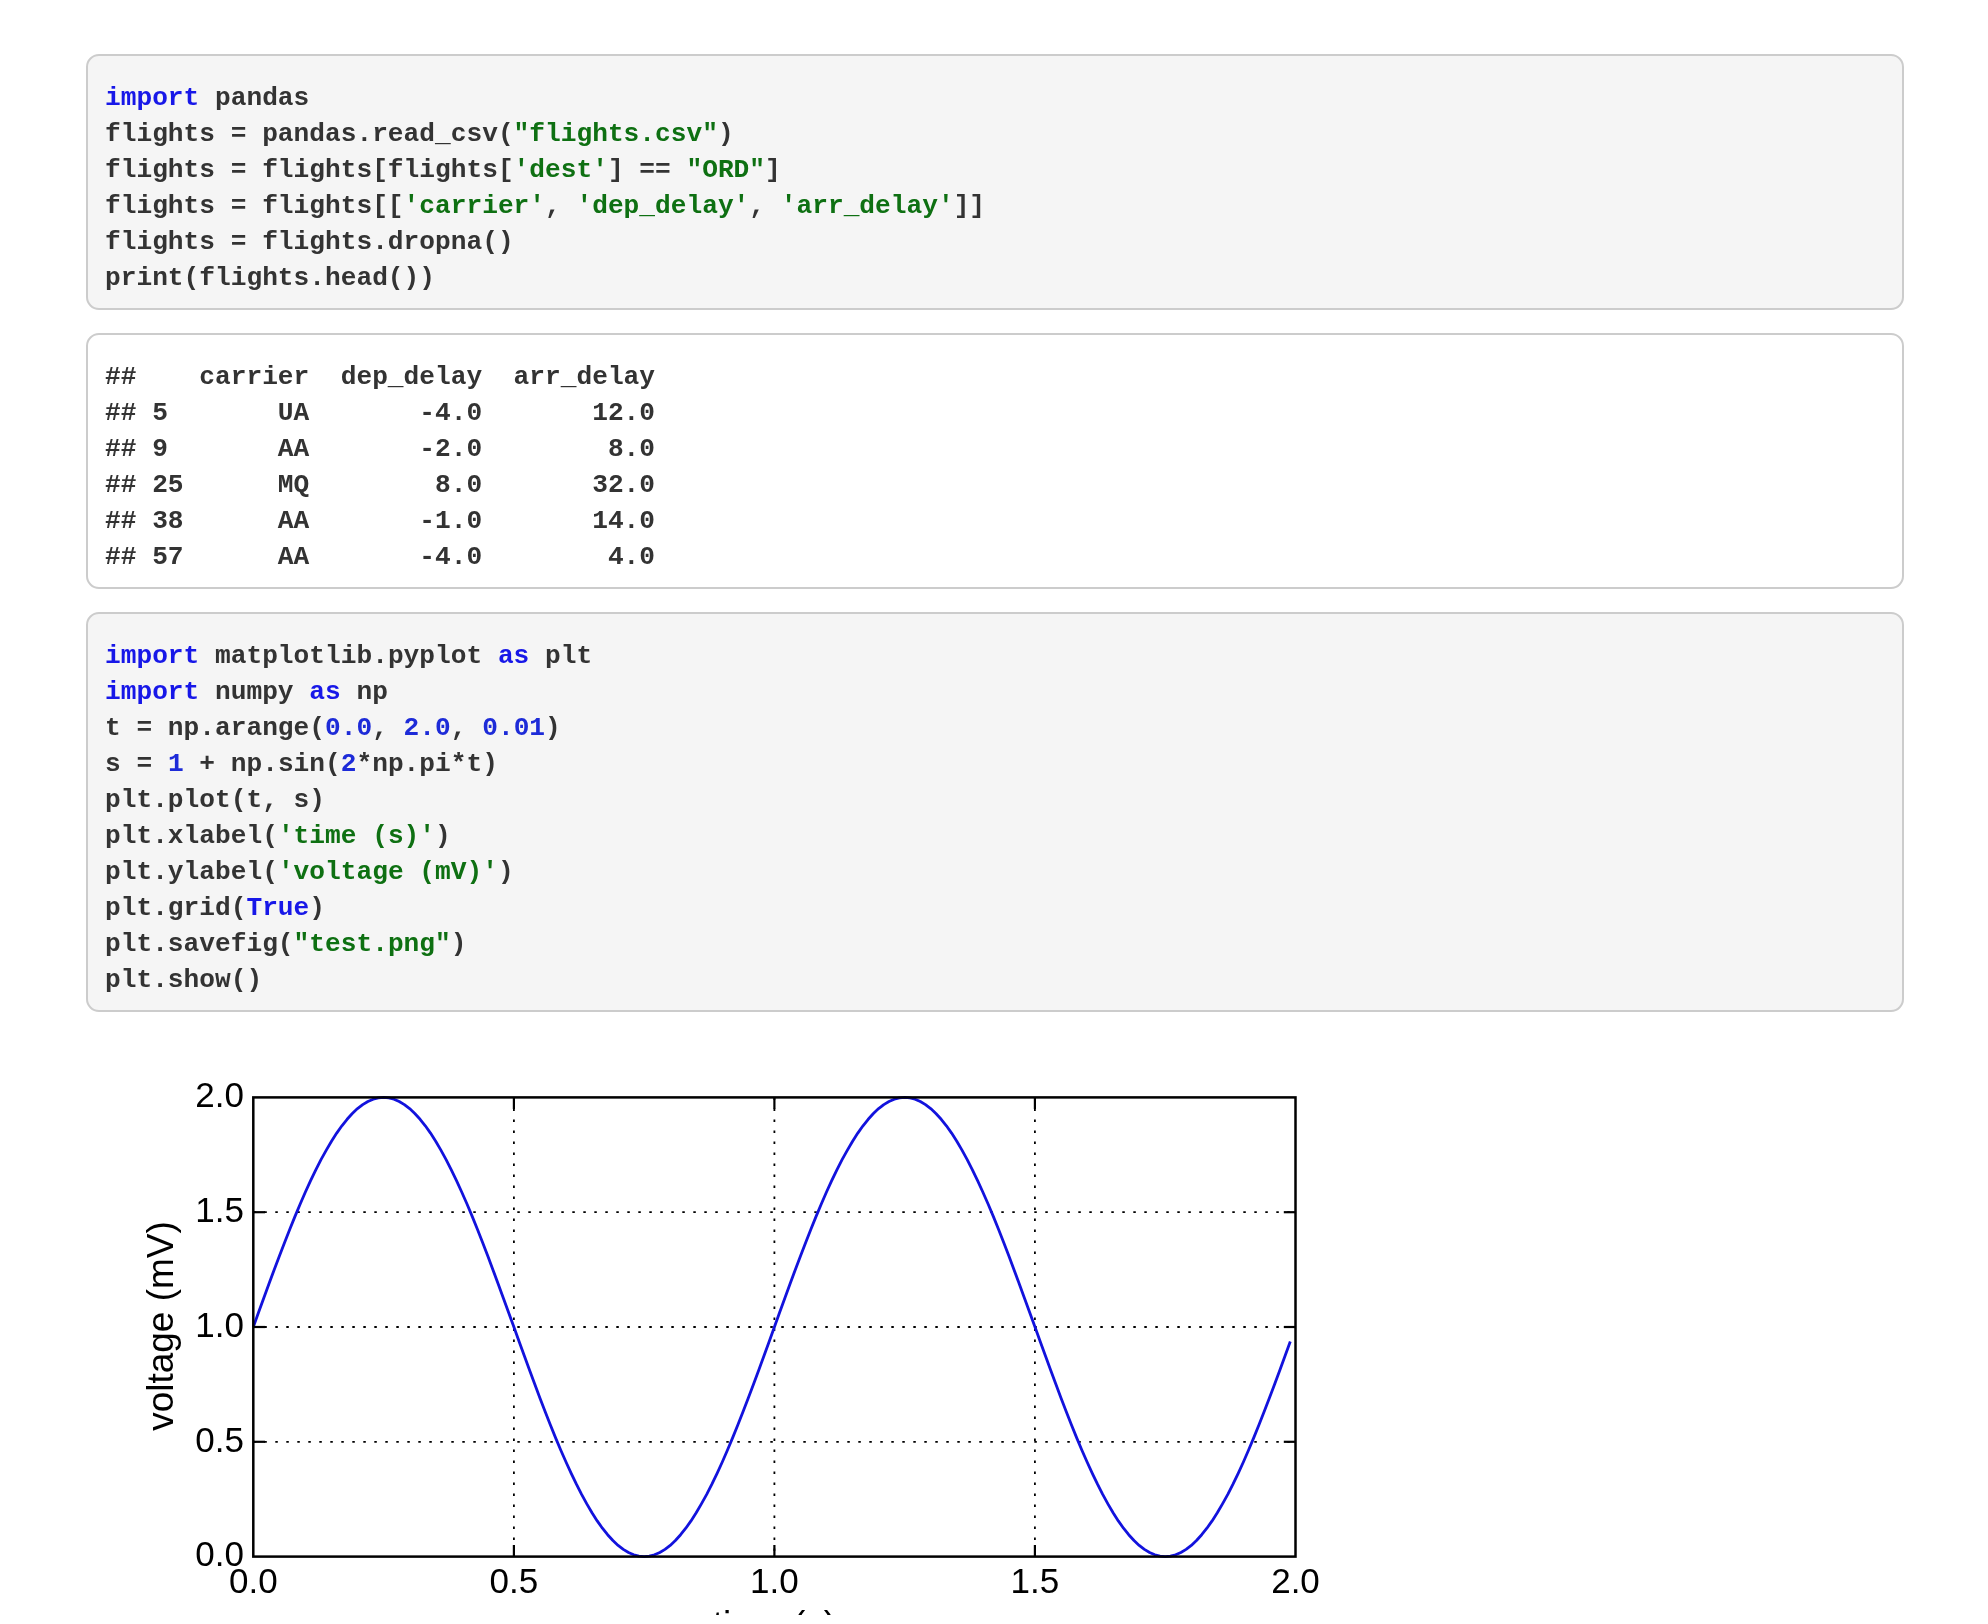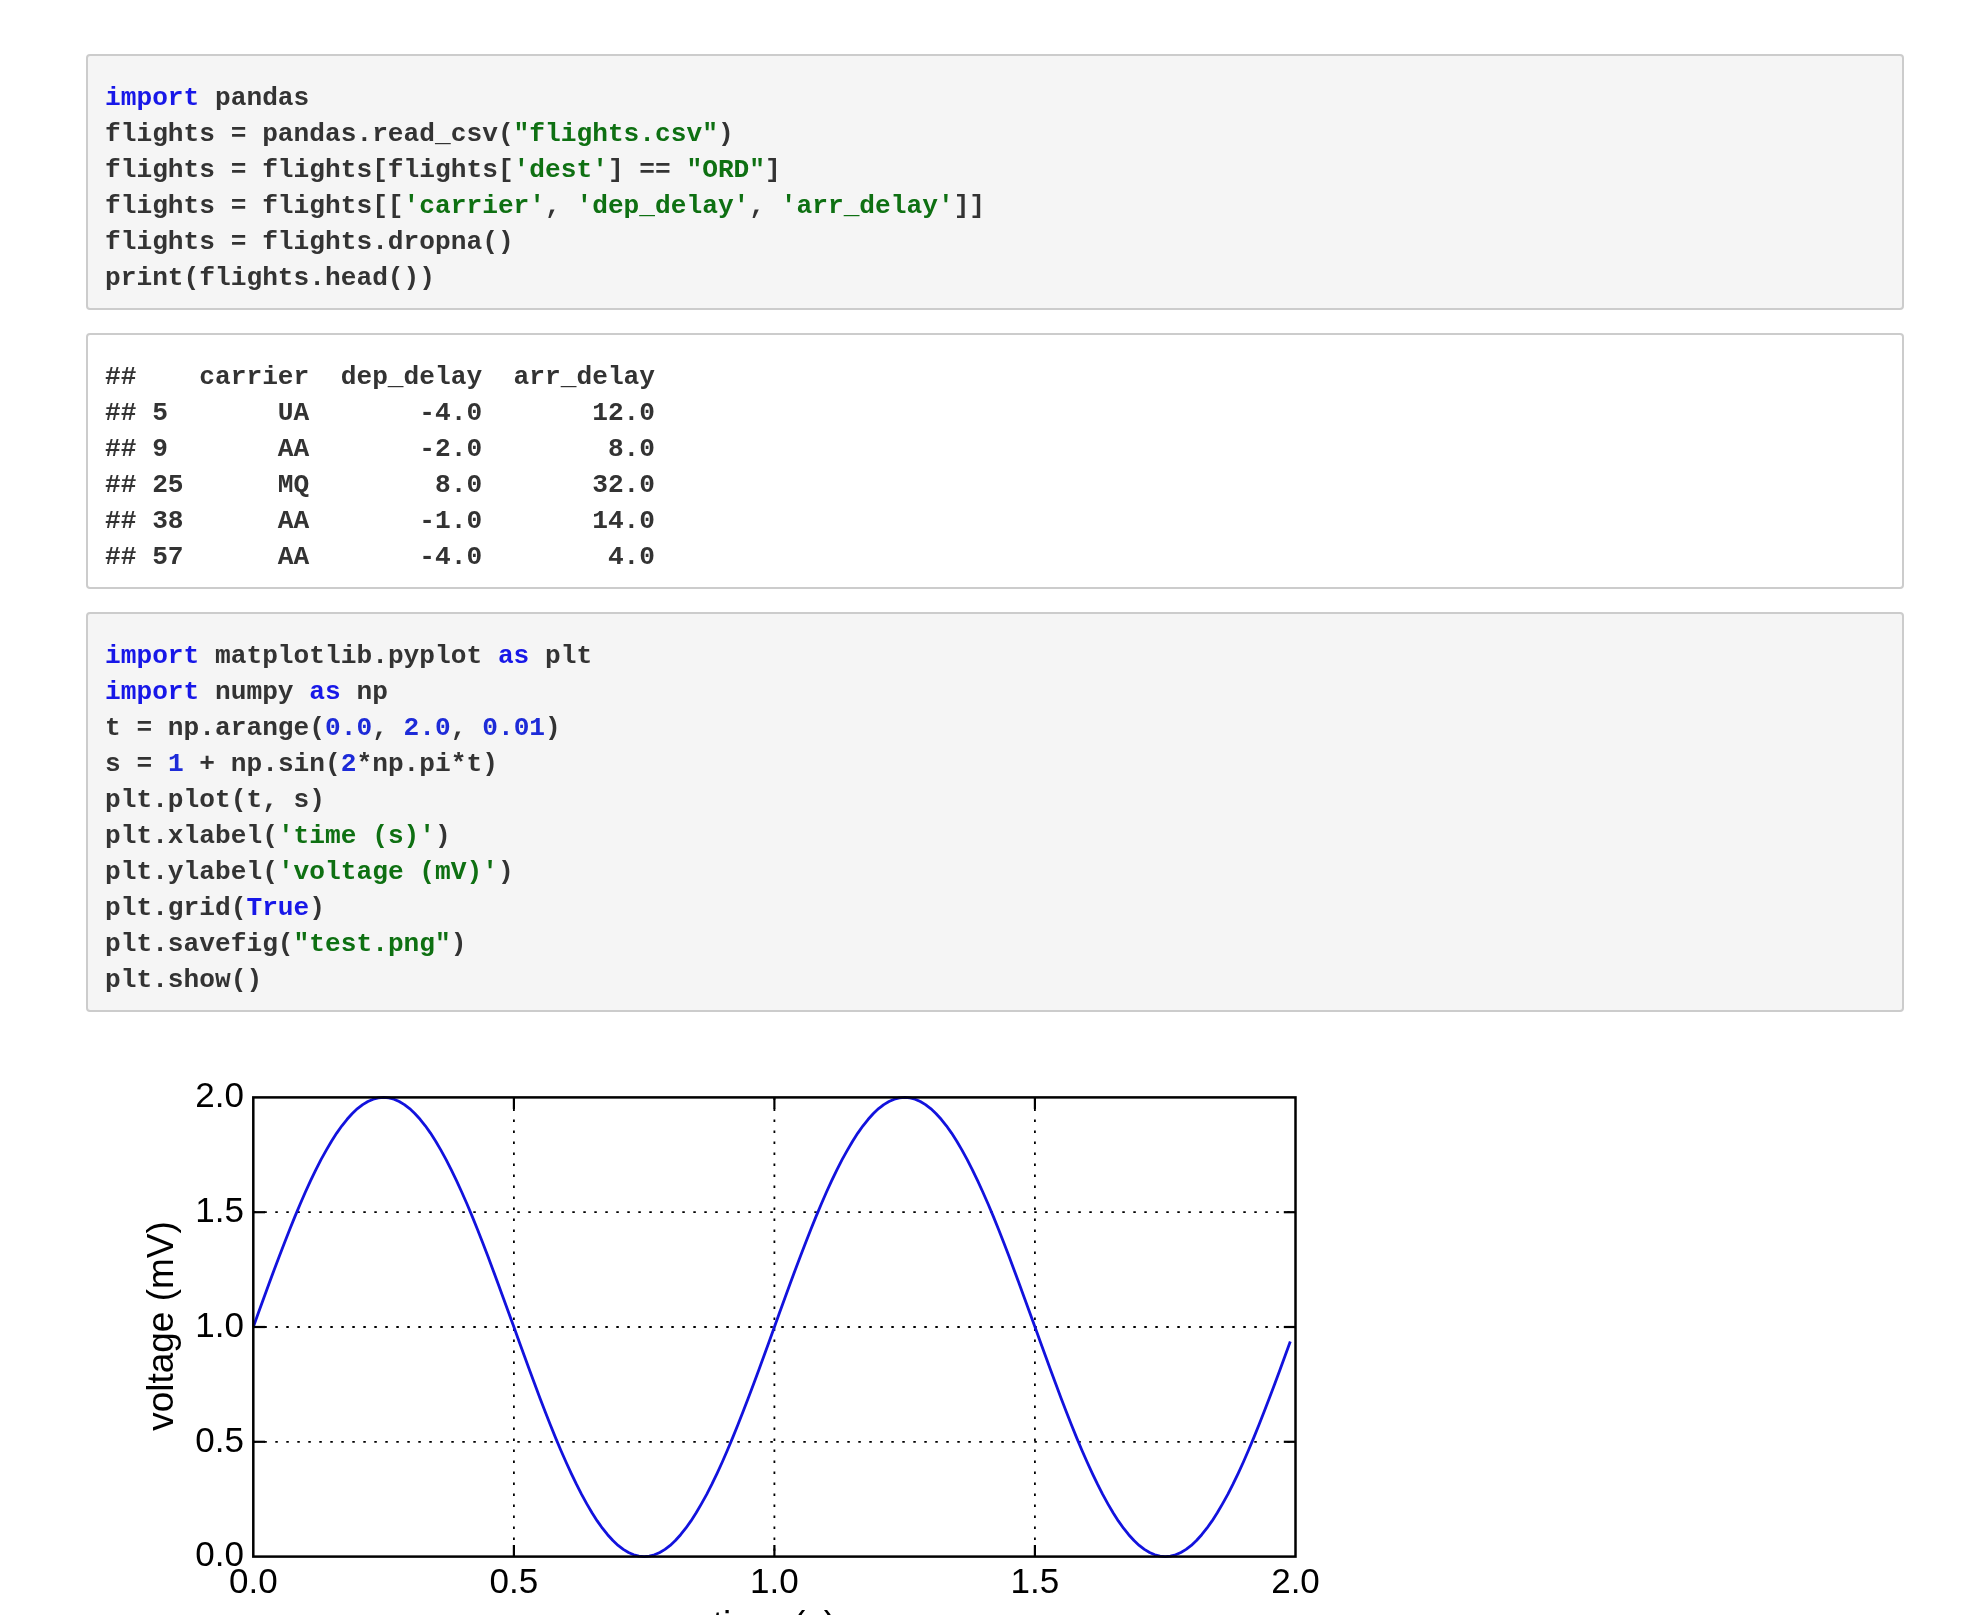--- a/index.html
+++ b/index.html
@@ -1,18 +1,18 @@
 <!DOCTYPE html>
 <html><head>
 <meta charset="utf-8">
 <style>
 html,body{margin:0;padding:0;}
 body{width:1988px;height:1624px;overflow:hidden;background:#fff;}
 pre{box-sizing:border-box;width:1818px;margin:0 0 23px 86px;background:#f5f5f5;
- border:2px solid #ccc;border-radius:4px;padding:24px 19px 12px 17px;
+ border:2px solid #ccc;border-radius:13px;padding:24px 19px 12px 17px;
  font-family:"Liberation Mono",monospace;font-weight:bold;font-size:26.2px;line-height:36px;color:#333;white-space:pre;}
 pre.out{background:#fff;}
 pre.last{margin-bottom:28px;}
 .kw{color:#1717e8}
 .st{color:#0e7012}
 .nu{color:#1d2bd8}
 #spacer{height:54px;}
 svg text{font-family:"Liberation Sans",sans-serif;fill:#000;}
 </style>
 </head>

